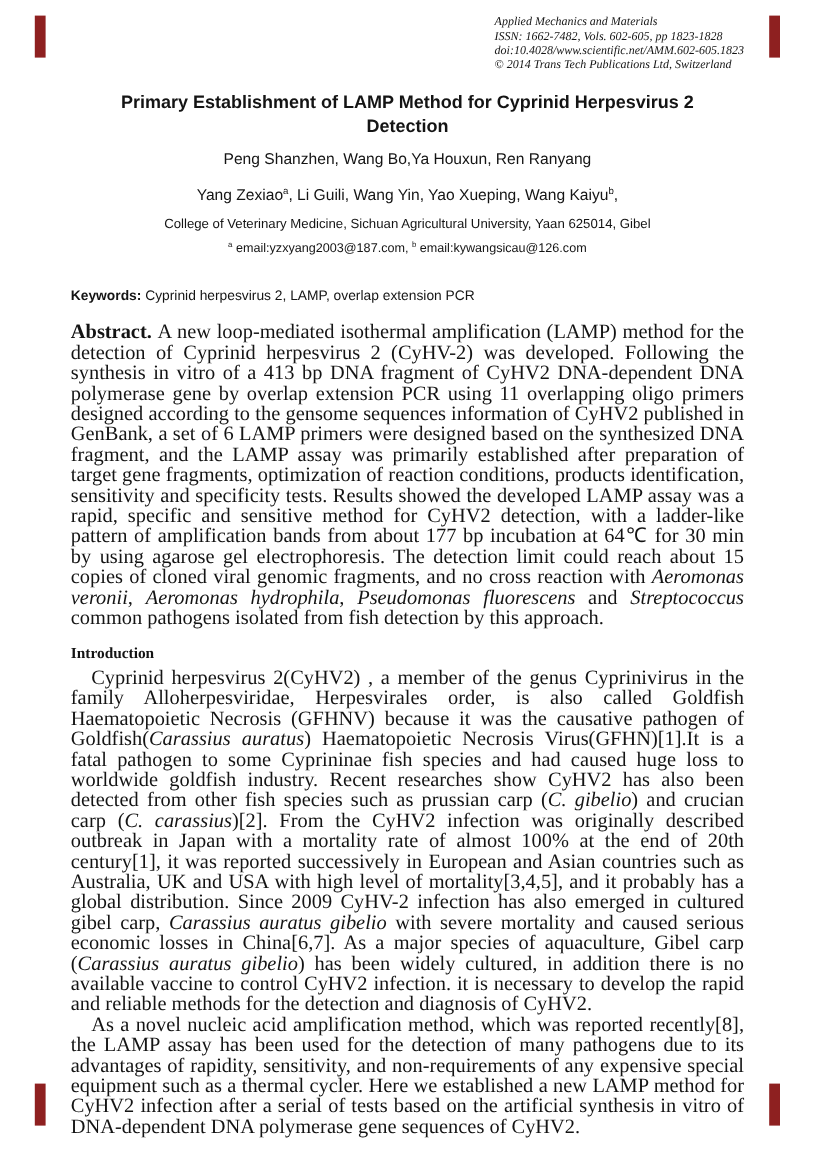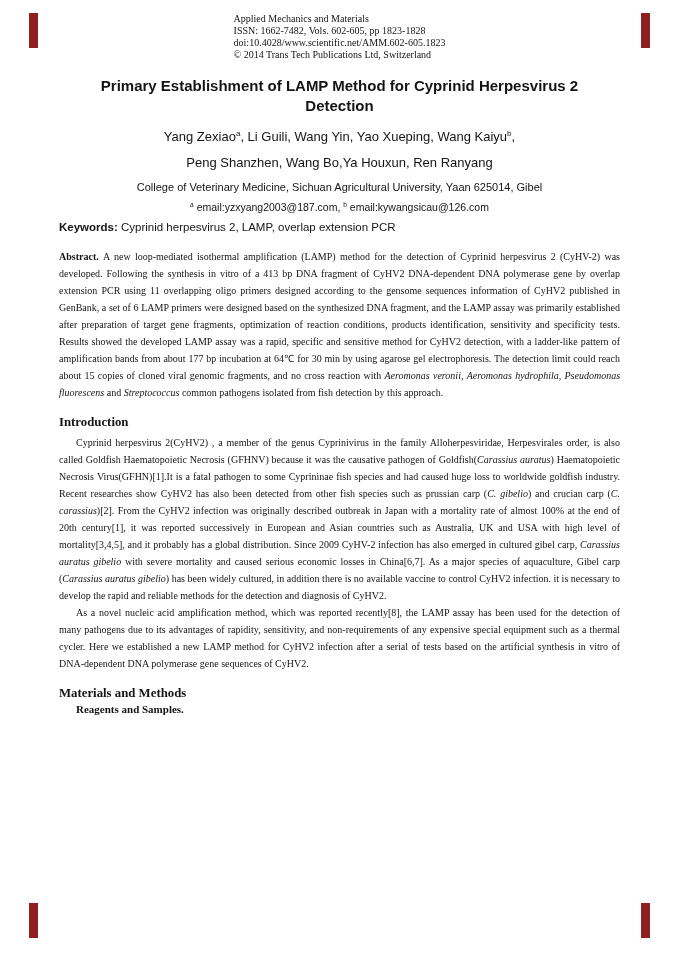--- a/index.html
+++ b/index.html
@@ -20,22 +20,22 @@
   .cm-tl { left: 29px; top: 13px; }
   .cm-tr { right: 28px; top: 13px; }
   .cm-bl { left: 29px; bottom: 21px; }
   .cm-br { right: 28px; bottom: 21px; }
 
   .content { padding: 13px 58px 0 59px; }
 
   h1, h2, h3, p, div { margin: 0; padding: 0; }
 
   .hdr {
-    display: flex; justify-content: center;
-    font-size: 10px; line-height: 12px;
+    display: flex; justify-content: flex-end;
+    font-style: italic; font-size: 10px; line-height: 12px;
   }
   .hdr-right { text-align: right; }
 
   .title {
     font-family: "Liberation Sans", sans-serif;
     font-weight: bold; font-size: 15px; line-height: 20px;
     text-align: center; margin-top: 15px;
   }
   .title span { display: block; }
 
@@ -50,25 +50,25 @@
     font-size: 11px; text-align: center; margin-top: 9px;
   }
   .emails {
     font-family: "Liberation Sans", sans-serif;
     font-size: 10.5px; text-align: center; margin-top: 8px;
   }
   sup { font-size: 0.62em; vertical-align: super; line-height: 0; }
 
   .keywords {
     font-family: "Liberation Sans", sans-serif;
-    font-size: 11.5px; margin-top: 8px;
+    font-size: 11.5px; margin-top: 28px;
   }
 
   .body-text {
-    font-size: 10px; line-height: 17px;
+    font-size: 17px; line-height: 17px;
     text-align: justify;
   }
   .abstract { margin-top: 15px; }
   .section-heading { font-size: 12.8px; font-weight: bold; margin-top: 14px; }
   .section-heading.mm { }
   .para { text-indent: 17px; }
   .para-first { margin-top: 4px; }
   .sub-heading { font-size: 11px; font-weight: bold; text-indent: 17px; margin-top: 2px; }
   .it { font-style: italic; }
   .bd { font-weight: bold; }
@@ -90,22 +90,22 @@
       <div>doi:10.4028/www.scientific.net/AMM.602-605.1823</div>
       <div>© 2014 Trans Tech Publications Ltd, Switzerland</div>
     </div>
   </div>
 
   <h1 class="title">
     <span>Primary Establishment of LAMP Method for Cyprinid Herpesvirus 2</span>
     <span>Detection</span>
   </h1>
 
+  <div class="authors authors-2">Peng Shanzhen, Wang Bo,Ya Houxun, Ren Ranyang</div>
   <div class="authors"><span>Yang Zexiao</span><sup>a</sup><span>, Li Guili, Wang Yin, Yao Xueping, Wang Kaiyu</span><sup>b</sup><span>,</span></div>
-  <div class="authors authors-2">Peng Shanzhen, Wang Bo,Ya Houxun, Ren Ranyang</div>
   <div class="affiliation">College of Veterinary Medicine, Sichuan Agricultural University, Yaan 625014, Gibel</div>
   <div class="emails"><sup>a</sup><span> email:yzxyang2003@187.com, </span><sup>b</sup><span> email:kywangsicau@126.com</span></div>
 
   <div class="keywords"><span class="bd">Keywords:</span><span> Cyprinid herpesvirus 2, LAMP, overlap extension PCR</span></div>
 
   <p class="body-text abstract"><span class="bd">Abstract. </span><span>A new loop-mediated isothermal amplification (LAMP) method for the detection of Cyprinid herpesvirus 2 (CyHV-2) was developed. Following the synthesis in vitro of a 413 bp DNA fragment of CyHV2 DNA-dependent DNA polymerase gene by overlap extension PCR using 11 overlapping oligo primers designed according to the gensome sequences information of CyHV2 published in GenBank, a set of 6 LAMP primers were designed based on the synthesized DNA fragment, and the LAMP assay was primarily established after preparation of target gene fragments, optimization of reaction conditions, products identification, sensitivity and specificity tests. Results showed the developed LAMP assay was a rapid, specific and sensitive method for CyHV2 detection, with a ladder-like pattern of amplification bands from about 177 bp incubation at 64℃ for 30 min by using agarose gel electrophoresis. The detection limit could reach about 15 copies of cloned viral genomic fragments, and no cross reaction with </span><span class="it">Aeromonas veronii</span><span>, </span><span class="it">Aeromonas hydrophila</span><span>, </span><span class="it">Pseudomonas fluorescens</span><span> and </span><span class="it">Streptococcus</span><span> common pathogens isolated from fish detection by this approach.</span></p>
 
   <h2 class="section-heading">Introduction</h2>
   <p class="body-text para para-first"><span>Cyprinid herpesvirus 2(CyHV2) , a member of the genus Cyprinivirus in the family Alloherpesviridae, Herpesvirales order, is also called Goldfish Haematopoietic Necrosis (GFHNV) because it was the causative pathogen of Goldfish(</span><span class="it">Carassius auratus</span><span>) Haematopoietic Necrosis Virus(GFHN)[1].It is a fatal pathogen to some Cyprininae fish species and had caused huge loss to worldwide goldfish industry. Recent researches show CyHV2 has also been detected from other fish species such as prussian carp (</span><span class="it">C. gibelio</span><span>) and crucian carp (</span><span class="it">C. carassius</span><span>)[2]. From the CyHV2 infection was originally described outbreak in Japan with a mortality rate of almost 100% at the end of 20th century[1], it was reported successively in European and Asian countries such as Australia, UK and USA with high level of mortality[3,4,5], and it probably has a global distribution. Since 2009 CyHV-2 infection has also emerged in cultured gibel carp, </span><span class="it">Carassius auratus gibelio</span><span> with severe mortality and caused serious economic losses in China[6,7]. As a major species of aquaculture, Gibel carp (</span><span class="it">Carassius auratus gibelio</span><span>) has been widely cultured, in addition there is no available vaccine to control CyHV2 infection. it is necessary to develop the rapid and reliable methods for the detection and diagnosis of CyHV2.</span></p>
   <p class="body-text para"><span>As a novel nucleic acid amplification method, which was reported recently[8], the LAMP assay has been used for the detection of many pathogens due to its advantages of rapidity, sensitivity, and non-requirements of any expensive special equipment such as a thermal cycler. Here we established a new LAMP method for CyHV2 infection after a serial of tests based on the artificial synthesis in vitro of DNA-dependent DNA polymerase gene sequences of CyHV2.</span></p>

